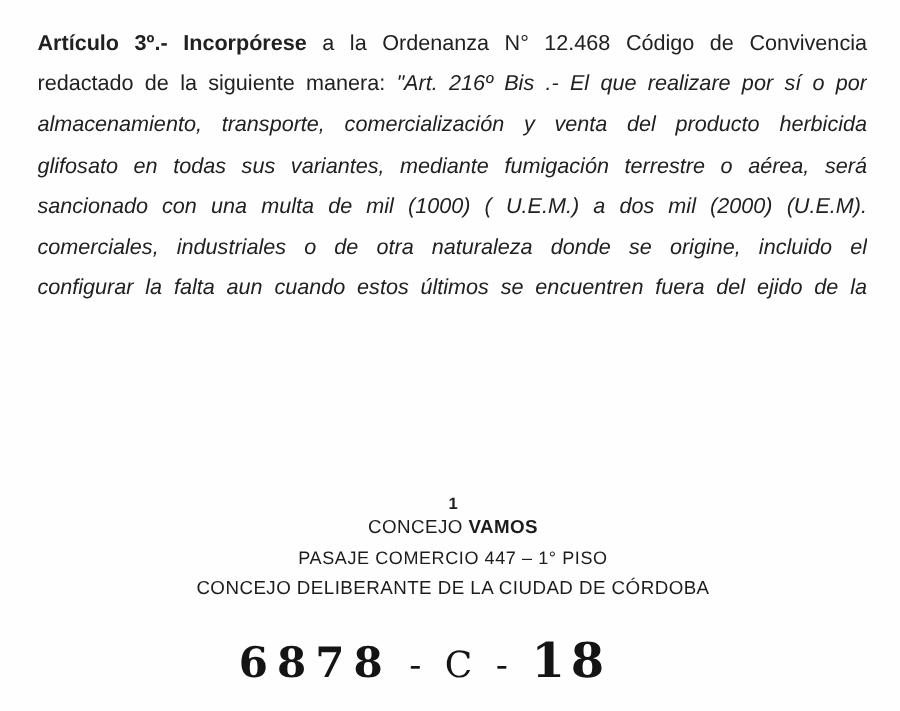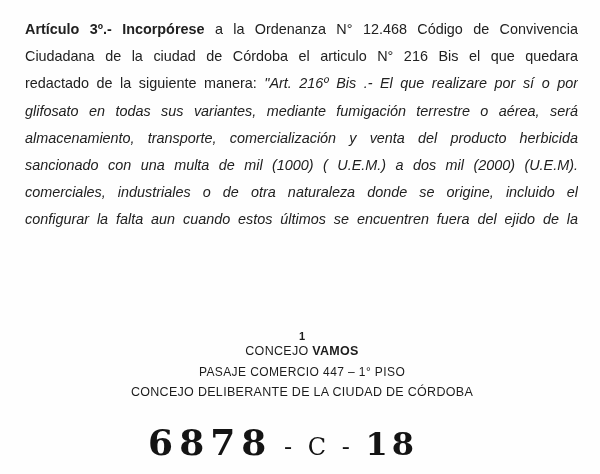--- a/index.html
+++ b/index.html
@@ -48,35 +48,34 @@
   
   .stamp {
     position: absolute;
     top: 421px; left: 0;
     width: 566px;
     text-align: center;
     font-family: "DejaVu Serif", serif;
     color: #141414;
     white-space: nowrap;
   }
-  .stamp .s1 { font-size: 36px; font-weight: 600; letter-spacing: 6px; }
+  .stamp .s1 { font-size: 28px; font-weight: 600; letter-spacing: 6px; }
   .stamp .s2 { font-size: 24px; font-weight: 500; letter-spacing: 4px; }
   .stamp .s3 { font-size: 32px; font-weight: 700; letter-spacing: 4px; }
 </style>
 </head>
 <body>
 
 <div class="page">
 
   <div class="body-text">
     <div class="line"><span class="b">Artículo 3º.- Incorpórese</span><span>  a la Ordenanza N° 12.468 Código de Convivencia</span></div>
-    <div class="line"><span>Ciudadana de la ciudad de Córdoba el articulo N° 216 Bis el que quedara</span></div>
     <div class="line"><span>redactado de la siguiente manera: </span><span class="i">"Art. 216º Bis .- El que realizare por sí o por</span></div>
+    <div class="line i"><span>almacenamiento, transporte, comercialización y venta del producto herbicida</span></div>
     <div class="line i"><span>glifosato en todas sus variantes, mediante fumigación terrestre o aérea, será</span></div>
-    <div class="line i"><span>almacenamiento, transporte, comercialización y venta del producto herbicida</span></div>
     <div class="line i"><span>sancionado con una multa de mil (1000) ( U.E.M.) a dos mil (2000) (U.E.M).</span></div>
     <div class="line i"><span>comerciales, industriales o de otra naturaleza donde se origine, incluido el</span></div>
     <div class="line i"><span>configurar la falta aun cuando estos últimos se encuentren fuera del ejido de la</span></div>
   </div>
 
   <div class="footer">
     <div class="f-num">1</div>
     <div class="f-bloque"><span>CONCEJO</span> <span class="b">VAMOS</span></div>
     <div class="f-addr">PASAJE COMERCIO 447 – 1° PISO</div>
     <div class="f-org">CONCEJO DELIBERANTE DE LA CIUDAD DE CÓRDOBA</div>

